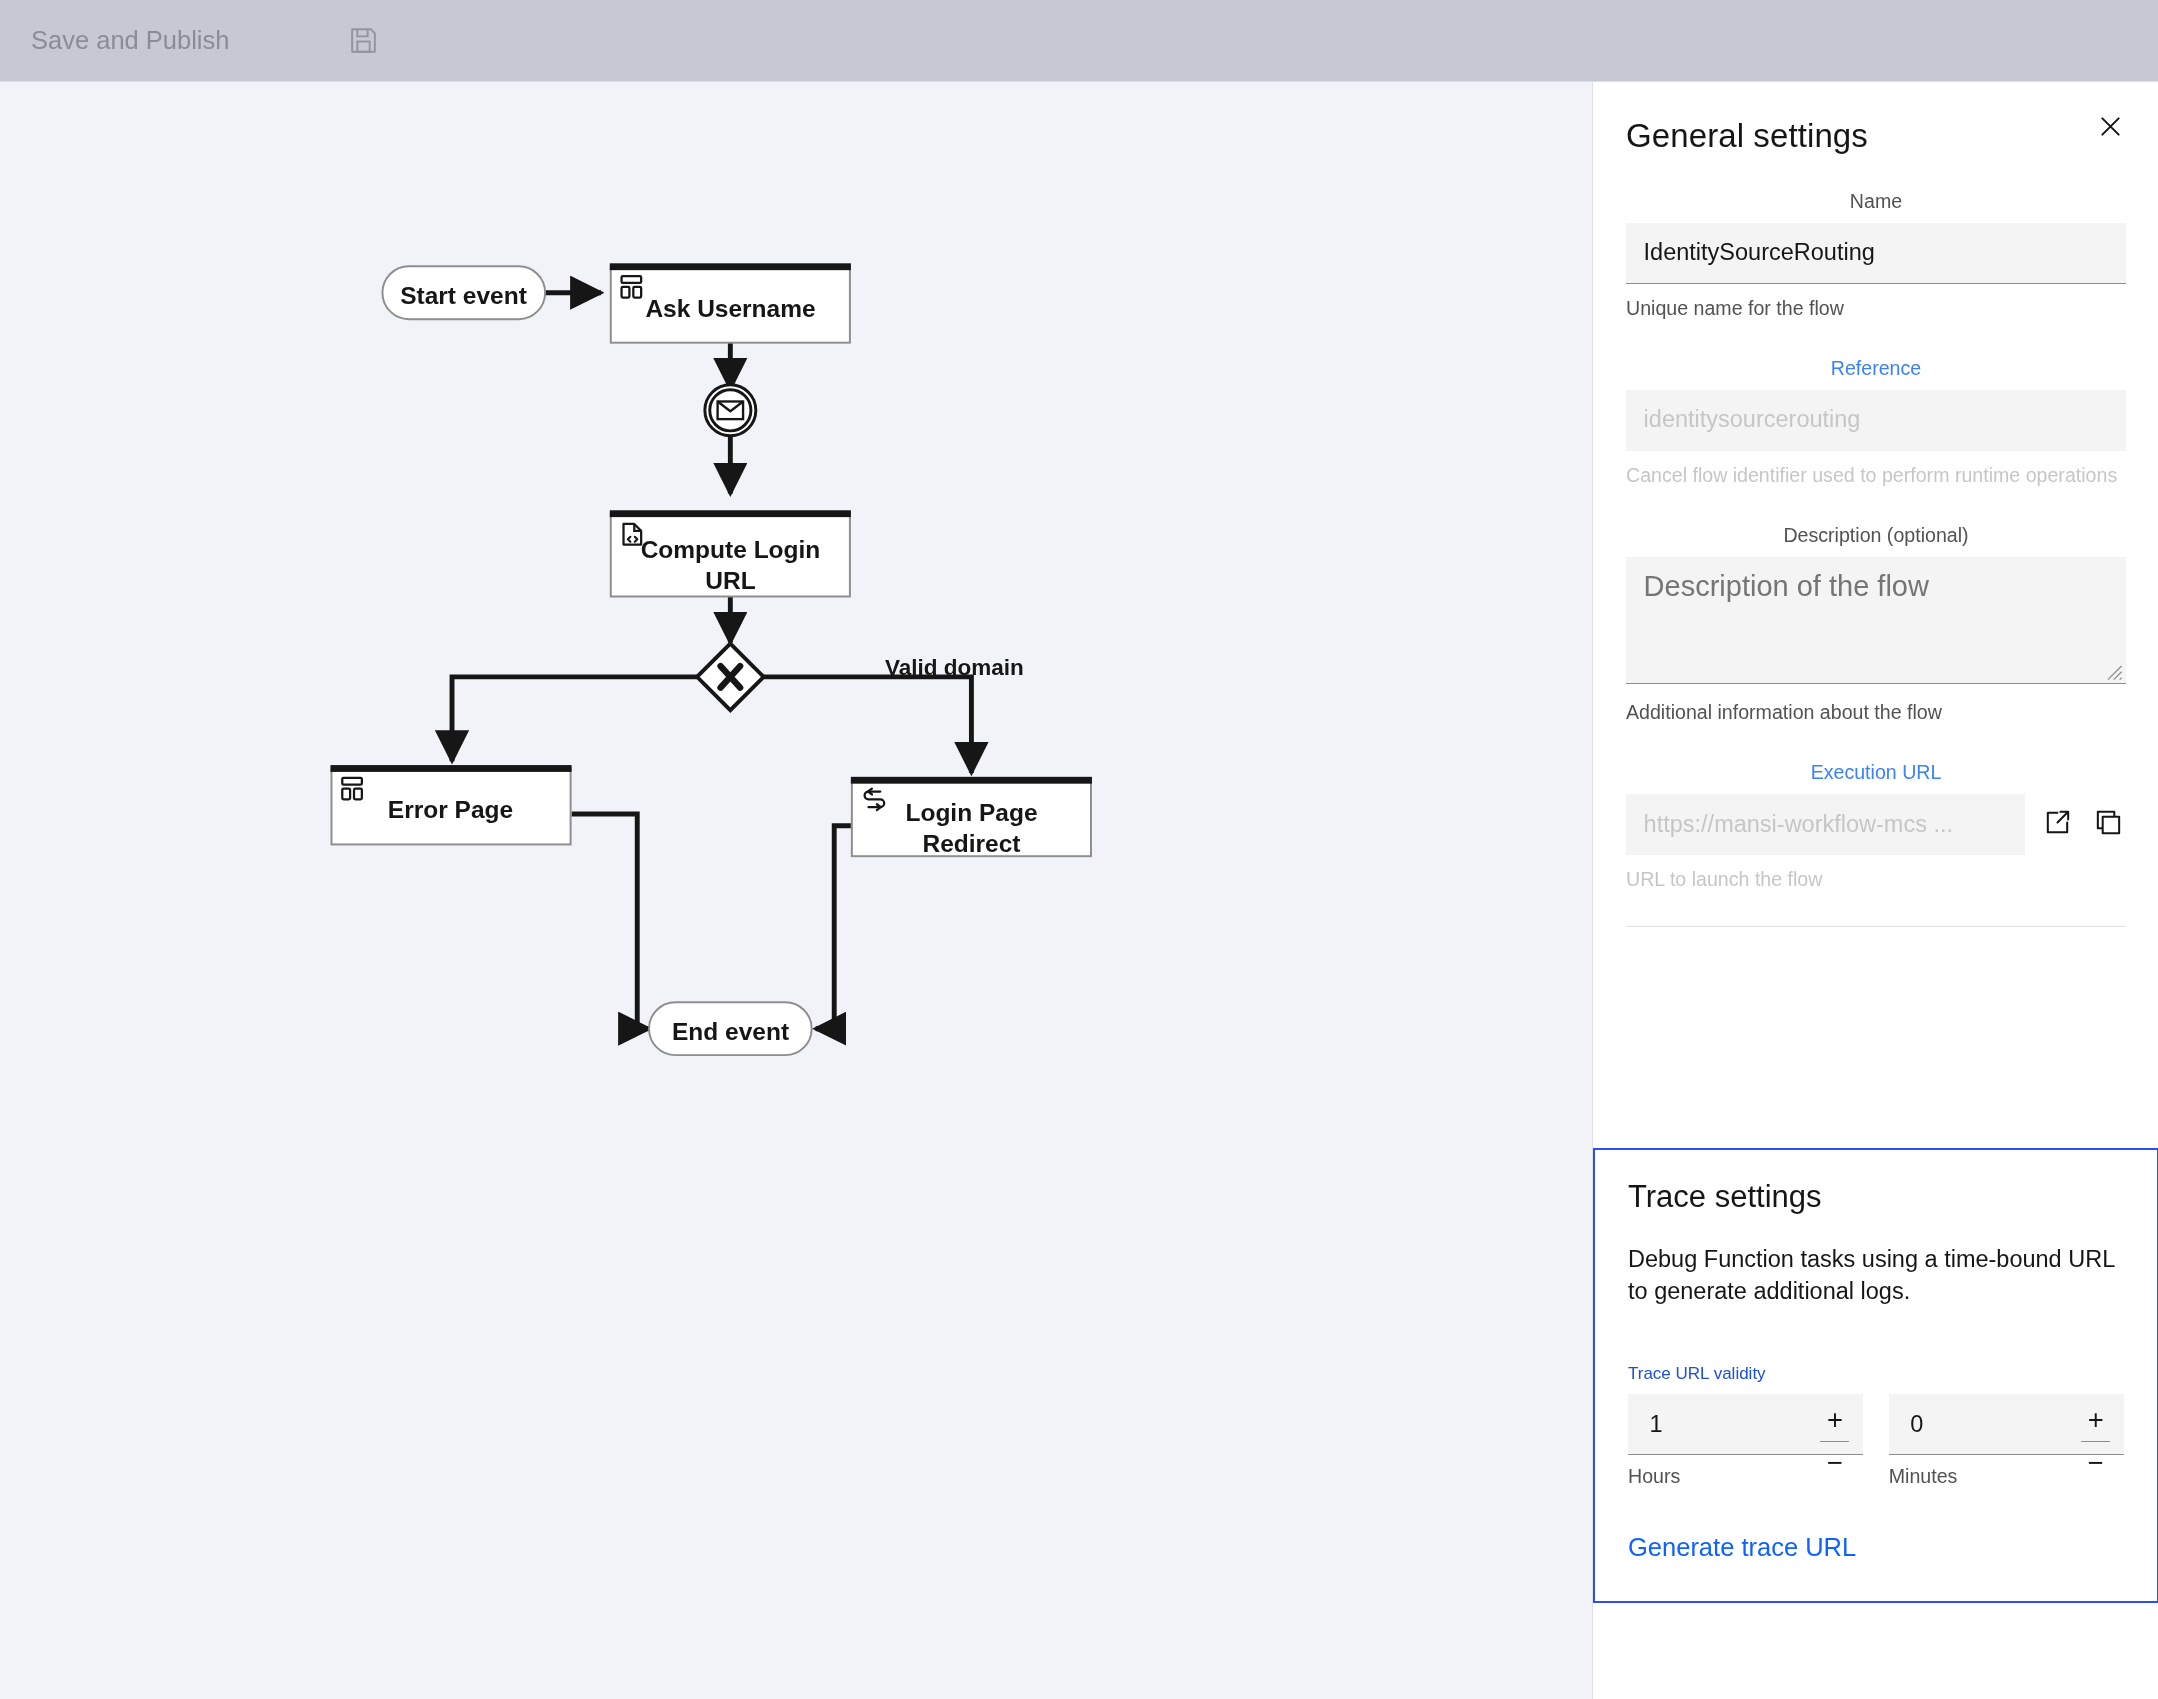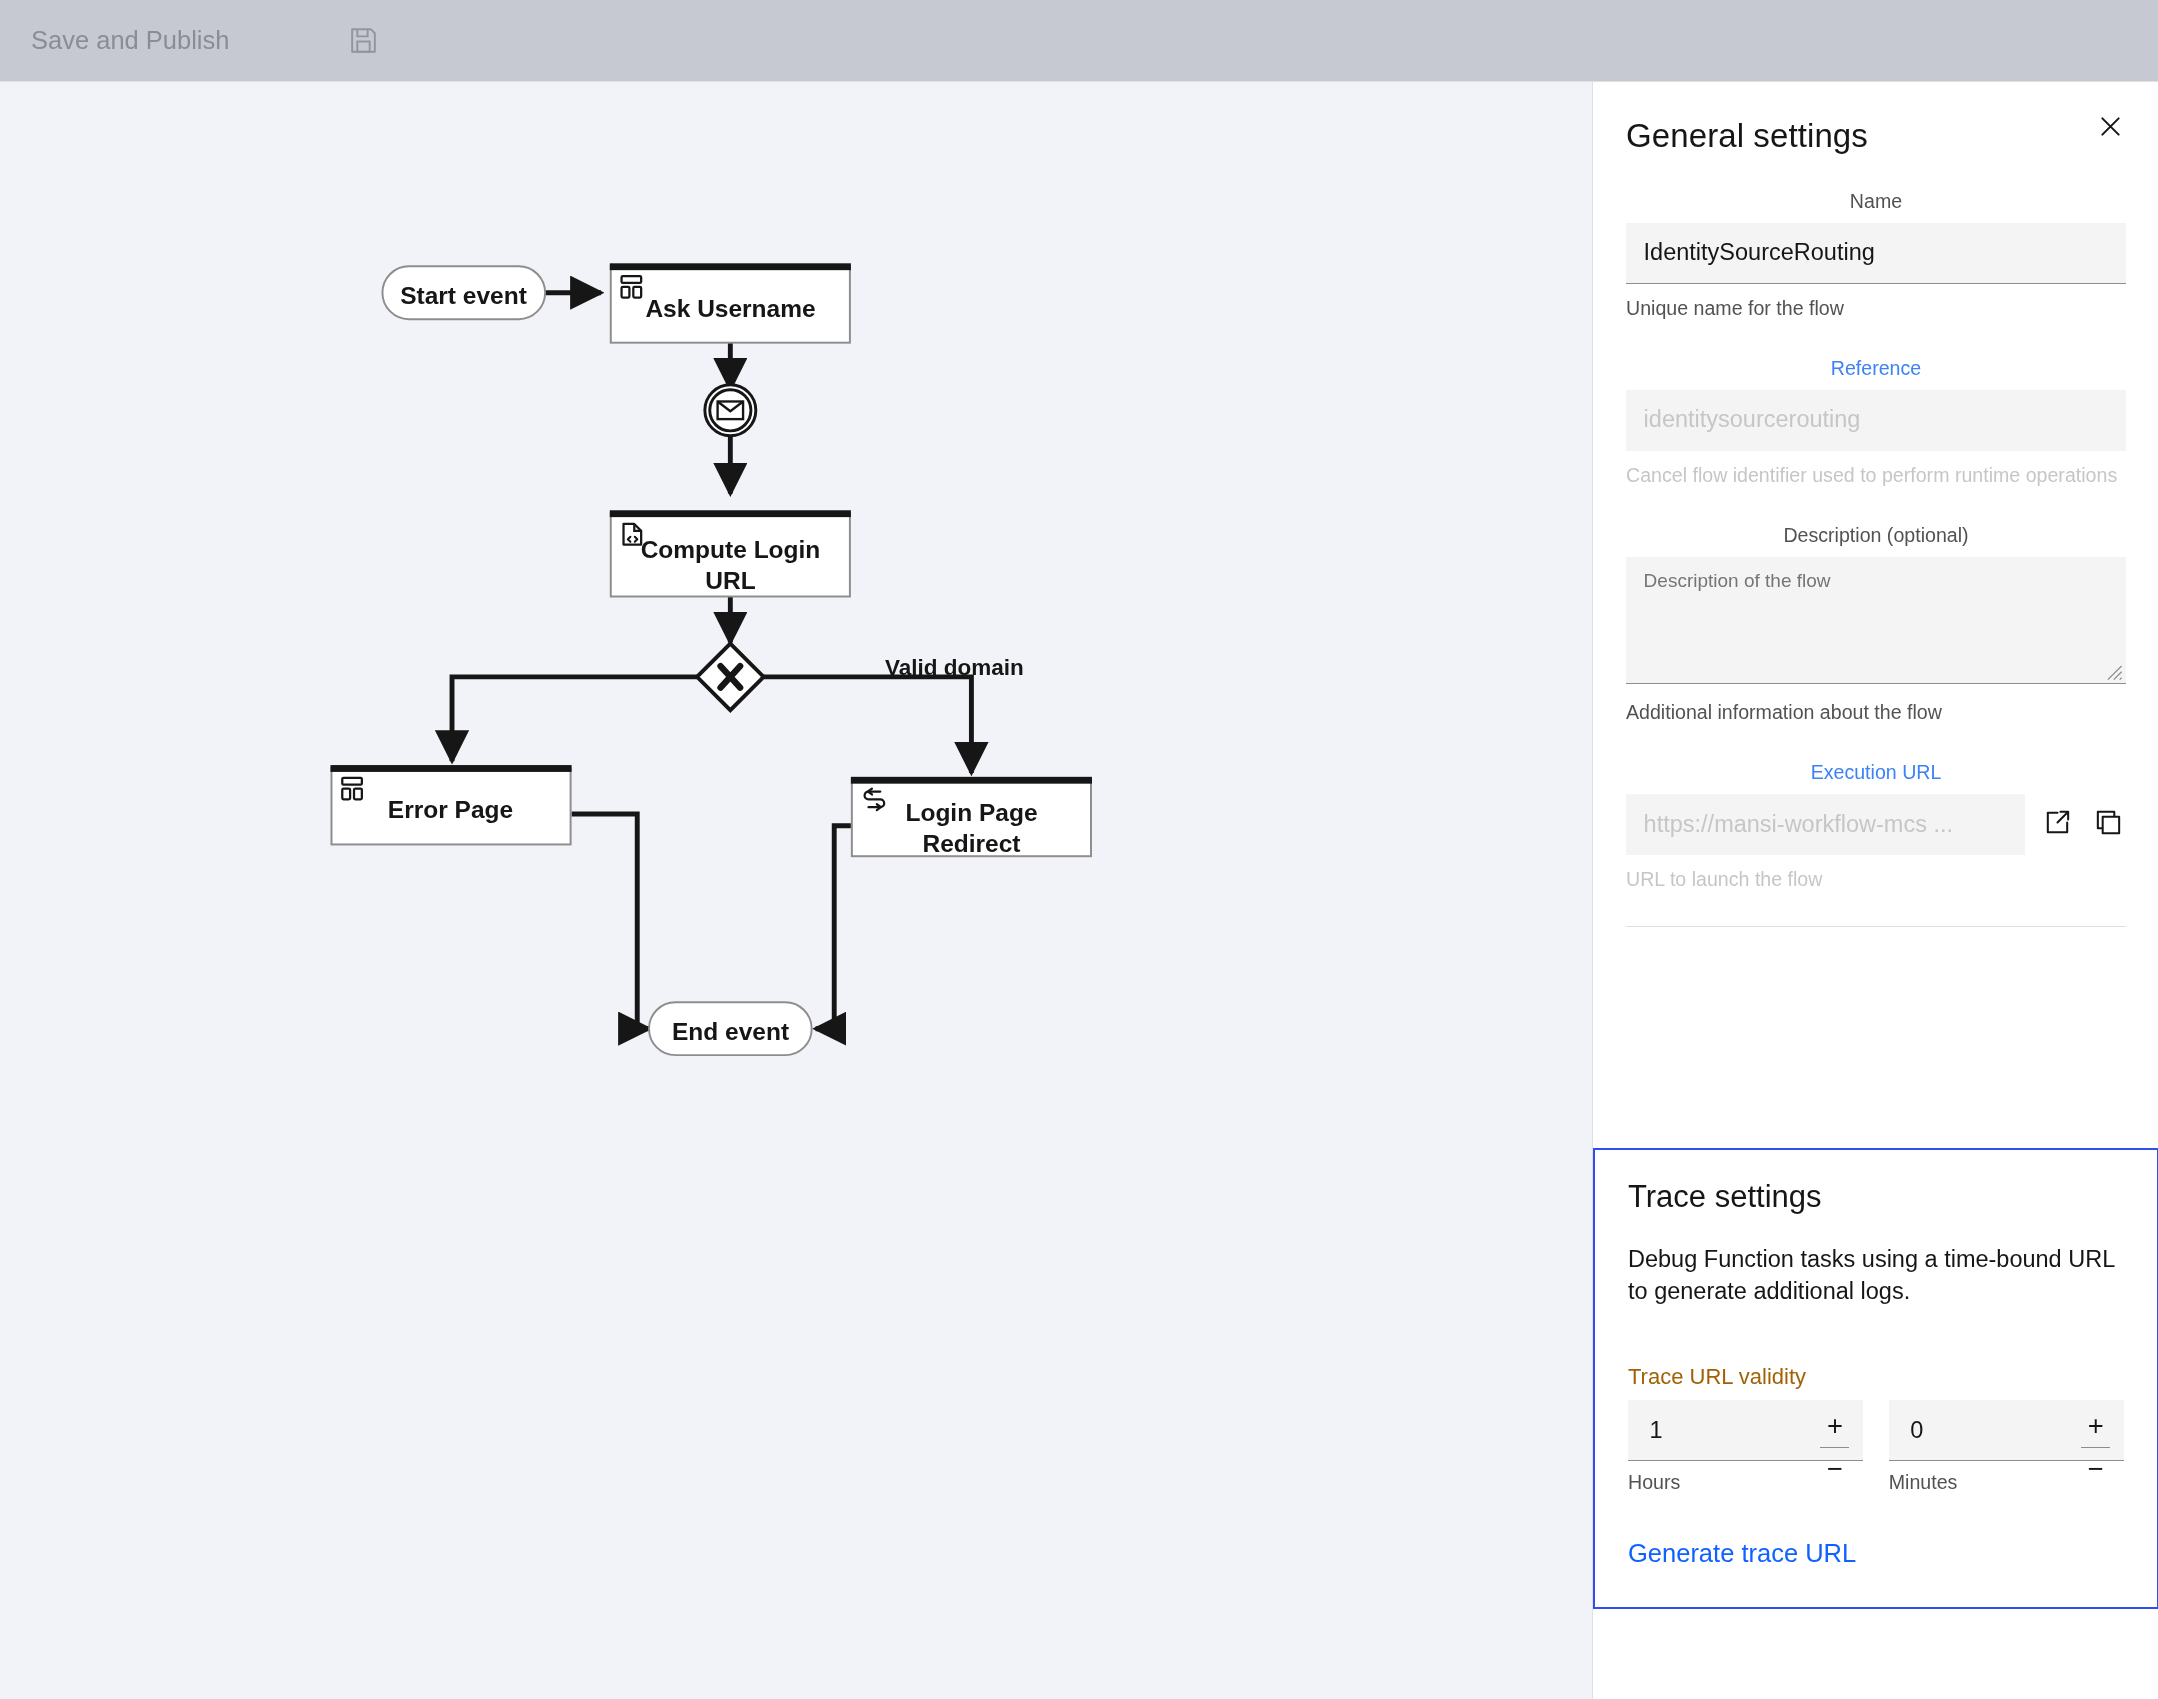--- a/index.html
+++ b/index.html
@@ -116,21 +116,21 @@
     color: #c6c6c6; border-bottom: 1px solid transparent; cursor: not-allowed;
   }
   .helper {
     font-size: 19.6px; color: #525252; margin-top: 9.8px; line-height: 1.45;
   }
   .helper.muted { color: #c6c6c6; }
 
   .textarea {
     width: 100%; height: 127px;
     background: #f4f4f4; border: none; border-bottom: 1px solid #8d8d8d;
-    font-size: 19px; color: #6f6f6f; padding: 13.7px 17.6px;
+    font-size: 29px; color: #6f6f6f; padding: 13.7px 17.6px;
     font-family: "Liberation Sans", sans-serif; resize: none;
     position: relative;
   }
   .textarea-wrap { position: relative; }
   .resize-grip {
     position: absolute; right: 3.9px; bottom: 6.9px; width: 19.6px; height: 19.6px;
     pointer-events: none;
   }
 
   .url-row { display: flex; align-items: center; gap: 15.7px; }
@@ -149,21 +149,21 @@
     top: 1066px;
     margin: 0 0 0 0;
     border: 2.9px solid #2f4ef0;
     background: #ffffff;
     padding: 29px 33px 39px 33px;
   }
   .trace-title { font-size: 31px; color: #161616; font-weight: 400; }
   .trace-desc {
     font-size: 23.5px; color: #161616; line-height: 1.35; margin-top: 29px;
   }
-  .trace-validity-label { font-size: 22px; color: #a16207; margin-top: 57px; }
+  .trace-validity-label { font-size: 17px; color: #1d4ed8; margin-top: 57px; }
   .steppers { display: flex; gap: 25.5px; margin-top: 9.8px; }
   .stepper { flex: 1; position: relative; }
   .stepper-box {
     height: 61px; background: #f4f4f4; border-bottom: 1px solid #8d8d8d;
     display: flex; align-items: center; padding-left: 21.6px;
     font-size: 23.5px; color: #161616;
   }
   .stepper-btns {
     position: absolute; right: 9.8px; top: 3.9px; bottom: 3.9px;
     display: flex; flex-direction: column; justify-content: center;

